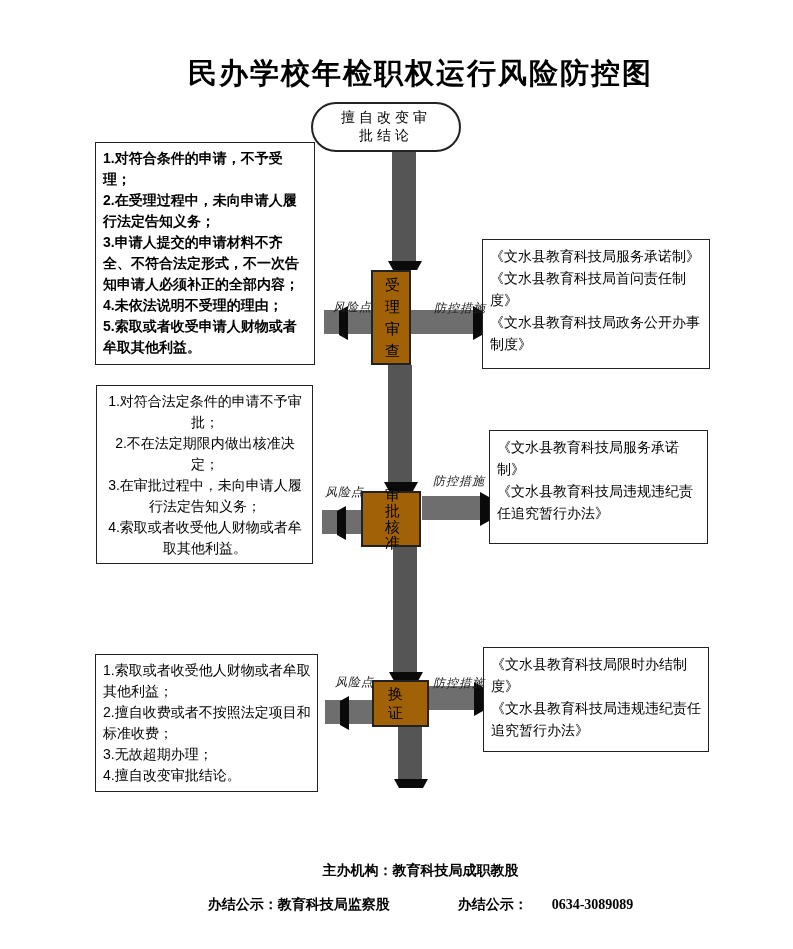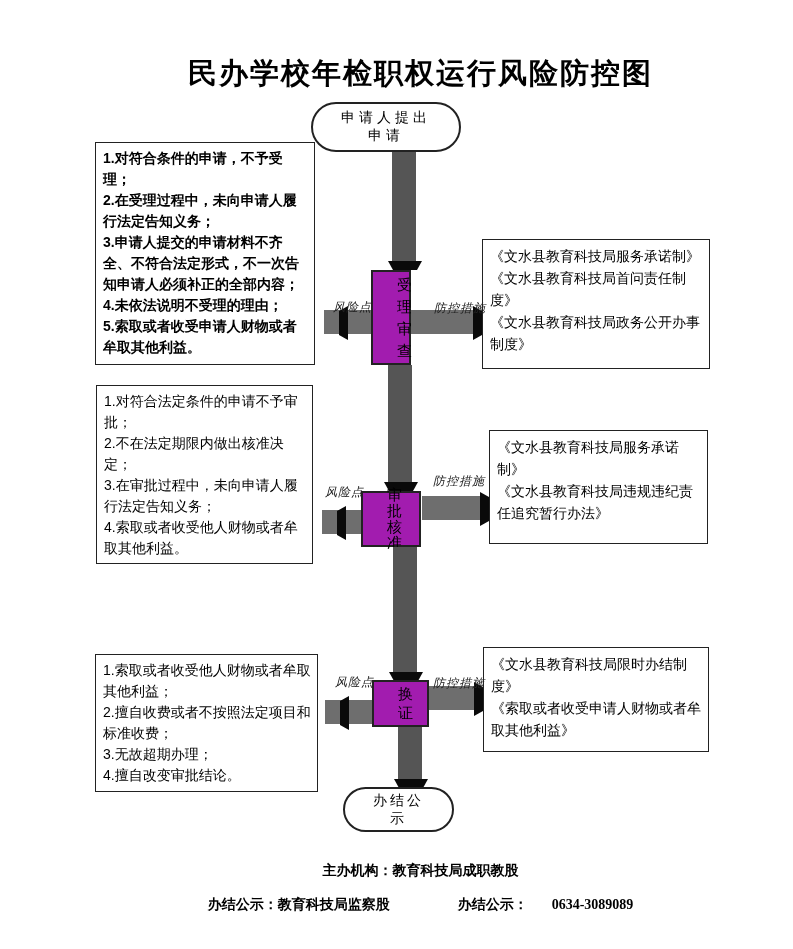--- a/index.html
+++ b/index.html
@@ -16,22 +16,22 @@
     font-size:29px; font-weight:bold; letter-spacing:2px; color:#000;
   }
 
   .oval {
     border:2px solid #222; border-radius:28px; background:#fff;
     display:flex; align-items:center; justify-content:center;
     font-size:14px; letter-spacing:4px; color:#000; text-align:center;
   }
 
   .rect-node {
-    border:2px solid #222; background:#a21caf;
-    display:flex; align-items:center; justify-content:flex-start;
+    border:2px solid #222; background:#a16207;
+    display:flex; align-items:center; justify-content:flex-end;
     font-size:15px; color:#000;
   }
   .rect-node .stack { word-break:break-all; text-align:center; }
 
   .text-box {
     border:1.5px solid #222; background:#fff;
     font-size:14px; line-height:21px; color:#000;
     padding:5px 6px 4px 7px; white-space:pre-line; overflow:hidden;
   }
   .measures { line-height:22px; font-size:14px; }
@@ -52,21 +52,21 @@
   .page-number { left:0; width:793px; text-align:center; font-size:13px; font-family:"Liberation Serif", serif; color:#000; }
 </style>
 </head>
 <body>
 
 <div id="canvas">
 
   <div class="abs doc-title">民办学校年检职权运行风险防控图</div>
 
   <div class="abs oval" style="left:287px; top:78px; width:150px; height:50px;">
-    <span>申请人提出申请</span>
+    <span>擅自改变审批结论</span>
   </div>
 
   <div class="abs vline" style="left:368px; top:128px; height:109px;"></div>
   <div class="abs ah-down" style="left:364px; top:237px;"></div>
 
   <div class="abs text-box" style="left:71px; top:118px; width:220px; height:223px;font-weight:bold;">1.对符合条件的申请，不予受理；
 2.在受理过程中，未向申请人履行法定告知义务；
 3.申请人提交的申请材料不齐全、不符合法定形式，不一次告知申请人必须补正的全部内容；
 4.未依法说明不受理的理由；
 5.索取或者收受申请人财物或者牟取其他利益。</div>
@@ -83,21 +83,21 @@
   <div class="abs ah-left" style="left:291px; top:282px;"></div>
   <div class="abs edge-label" style="left:297px; top:263px;">风险点</div>
 
   <div class="abs hline" style="left:387px; top:286px; width:62px;"></div>
   <div class="abs ah-right" style="left:449px; top:282px;"></div>
   <div class="abs edge-label" style="left:398px; top:264px;">防控措施</div>
 
   <div class="abs vline" style="left:364px; top:341px; height:117px;"></div>
   <div class="abs ah-down" style="left:360px; top:458px;"></div>
 
-  <div class="abs text-box" style="left:72px; top:361px; width:217px; height:179px;">1.对符合法定条件的申请不予审批；
+  <div class="abs text-box" style="left:72px; top:361px; width:217px; height:179px;text-align:center;">1.对符合法定条件的申请不予审批；
 2.不在法定期限内做出核准决定；
 3.在审批过程中，未向申请人履行法定告知义务；
 4.索取或者收受他人财物或者牟取其他利益。</div>
 
   <div class="abs text-box measures" style="left:465px; top:406px; width:219px; height:114px;">《文水县教育科技局服务承诺制》
 《文水县教育科技局违规违纪责任追究暂行办法》</div>
 
   <div class="abs rect-node" style="left:337px; top:467px; width:60px; height:56px;">
     <div class="stack" style="width:34px; line-height:16px;">审批核准</div>
   </div>
@@ -112,40 +112,37 @@
 
   <div class="abs vline" style="left:369px; top:523px; height:125px;"></div>
   <div class="abs ah-down" style="left:365px; top:648px;"></div>
 
   <div class="abs text-box" style="left:71px; top:630px; width:223px; height:138px;">1.索取或者收受他人财物或者牟取其他利益；
 2.擅自收费或者不按照法定项目和标准收费；
 3.无故超期办理；
 4.擅自改变审批结论。</div>
 
   <div class="abs text-box measures" style="left:459px; top:623px; width:226px; height:105px;">《文水县教育科技局限时办结制度》
-《索取或者收受申请人财物或者牟取其他利益》</div>
+《文水县教育科技局违规违纪责任追究暂行办法》</div>
 
   <div class="abs rect-node" style="left:348px; top:656px; width:57px; height:47px;">
     <div>换证</div>
   </div>
 
   <div class="abs hline" style="left:301px; top:676px; width:47px;"></div>
   <div class="abs ah-left" style="left:292px; top:672px;"></div>
   <div class="abs edge-label" style="left:299px; top:638px;">风险点</div>
 
   <div class="abs hline" style="left:405px; top:662px; width:45px;"></div>
   <div class="abs ah-right" style="left:450px; top:658px;"></div>
   <div class="abs edge-label" style="left:397px; top:639px;">防控措施</div>
 
   <div class="abs vline" style="left:374px; top:703px; height:52px;"></div>
   <div class="abs ah-down" style="left:370px; top:755px;"></div>
 
-  <div class="abs oval" style="left:319px; top:763px; width:111px; height:45px; letter-spacing:3px;">
-    <span>办结公示</span>
-  </div>
 
   <div class="abs footer-line" style="top:826px;">
     <span>主办机构：教育科技局成职教股</span>
   </div>
   <div class="abs footer-line" style="top:849px;">
     <span>办结公示：教育科技局监察股</span><span style="display:inline-block; width:44px;"></span><span>办结公示：</span><span class="phone-number">0634-3089089</span>
   </div>
 
 
 </div>

